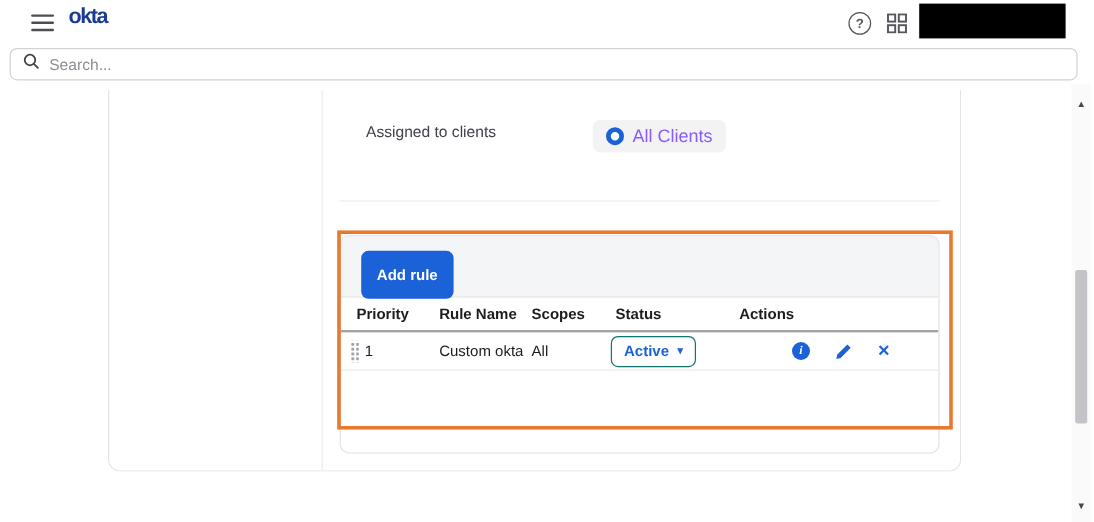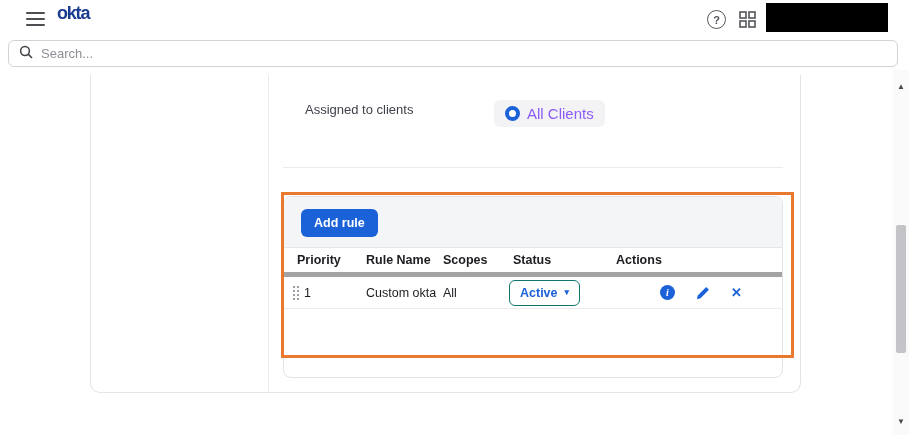--- a/index.html
+++ b/index.html
@@ -27,23 +27,23 @@
   .assigned-label { position:absolute; left:285px; top:102px; font-size:13px; color:#3f414b;margin-left:20px; }
   .chip { position:absolute; left:494px; top:100px; height:27px; background:#f3f3f5; border-radius:6px; display:inline-flex; align-items:center; gap:7px; padding:0 11px; cursor:pointer; }
   .radio-dot { width:15px; height:15px; border:4px solid #1b62d9; border-radius:50%; background:#fff; }
   .chip .chip-label { font-size:15px; color:#8b5cf6; }
 
   .hdivider { position:absolute; left:283px; top:167px; width:500px; height:1px; background:#ebebee; }
 
   
   .panel { position:absolute; left:283px; top:196px; width:500px; height:182px; border:1px solid #e2e2e7; border-radius:8px; background:#fff; overflow:hidden; }
   .panel-head { height:51px; background:#f4f5f7; border-bottom:1px solid #e6e6e9; position:relative; }
-  .btn-primary { position:absolute; left:17px; top:12px; height:28px; padding:0 13px; background:#1b62d9; color:#fff; font-size:12.5px; font-weight:700; border:none; border-radius:6px; display:inline-flex; align-items:center; cursor:pointer; font-family:"Liberation Sans", sans-serif;text-align:right; }
+  .btn-primary { position:absolute; left:17px; top:12px; height:40px; padding:0 13px; background:#1b62d9; color:#fff; font-size:12.5px; font-weight:700; border:none; border-radius:6px; display:inline-flex; align-items:center; cursor:pointer; font-family:"Liberation Sans", sans-serif;text-align:right; }
 
-  .thead { display:flex; align-items:center; height:29px; padding-left:13px; border-bottom:5px solid #a3a3a3; font-size:12.5px; font-weight:700; color:#1d1d21; }
+  .thead { display:flex; align-items:center; height:29px; padding-left:13px; border-bottom:2px solid #a3a3a3; font-size:12.5px; font-weight:700; color:#1d1d21; }
   .col-p  { width:69px; }
   .col-rn { width:77px; }
   .col-sc { width:70px; }
   .col-st { width:103px; }
   .col-ac { flex:1; }
 
   .trow { display:flex; align-items:center; height:32px; padding-left:8px; border-bottom:1px solid #ececef; font-size:12.5px; color:#1d1d21; }
   .trow .col-p { width:74px; display:flex; align-items:center; gap:5px; }
   .drag-handle { width:7px; height:18px; cursor:grab;
     background-image:radial-gradient(circle, #9ba0a8 1.1px, transparent 1.3px);

